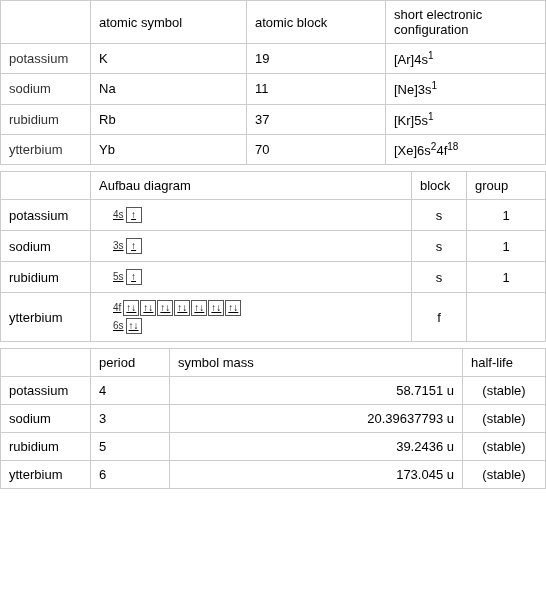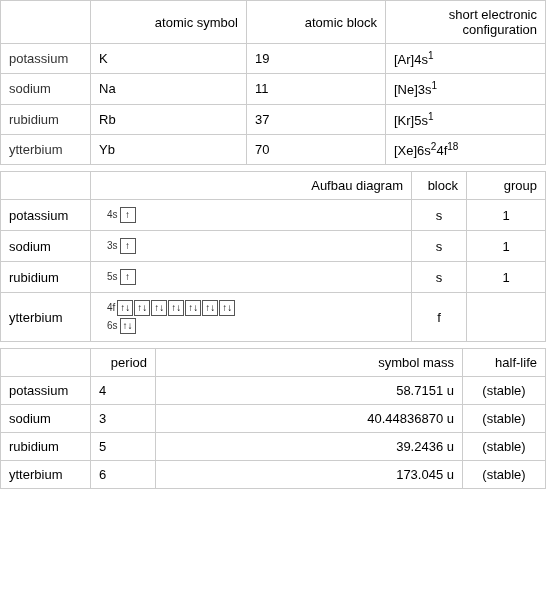--- a/index.html
+++ b/index.html
@@ -16,21 +16,21 @@
     }
 
     th, td {
       border: 1px solid #ccc;
       padding: 6px 8px;
       text-align: left;
       vertical-align: middle;
     }
 
     th {
-      text-align: right;
+      text-align: left;
       font-weight: normal;
       background: #fff;
     }
 
     td.element-name {
       color: #333;
       font-weight: normal;
     }
 
     td.center {
@@ -54,21 +54,22 @@
     .orbital-label {
       font-size: 10px;
       color: #333;
       margin-right: 2px;
       vertical-align: middle;
     }
 
     .orbital-row {
       display: flex;
       align-items: flex-start;
-      margin: 1px 8px;
+      margin: 1px 14px;
+      text-decoration: underline;
     }
 
     .orbital-box {
       border: 1px solid #555;
       display: inline-flex;
       align-items: center;
       justify-content: center;
       width: 16px;
       height: 16px;
       font-size: 10px;
@@ -187,36 +188,36 @@
     </tr>
   </tbody>
 </table>
 
 <div style="height:6px"></div>
 
 <table>
   <thead>
     <tr>
       <th style="width:90px"></th>
-      <th style="width:65px">period</th>
+      <th style="width:79px">period</th>
       <th>symbol mass</th>
       <th style="width:83px">half-life</th>
     </tr>
   </thead>
   <tbody>
     <tr>
       <td>potassium</td>
       <td>4</td>
       <td class="right">58.7151 u</td>
       <td class="center">(stable)</td>
     </tr>
     <tr>
       <td>sodium</td>
       <td>3</td>
-      <td class="right">40.44836870 u</td>
+      <td class="right">20.39637793 u</td>
       <td class="center">(stable)</td>
     </tr>
     <tr>
       <td>rubidium</td>
       <td>5</td>
       <td class="right">39.2436 u</td>
       <td class="center">(stable)</td>
     </tr>
     <tr>
       <td>ytterbium</td>

